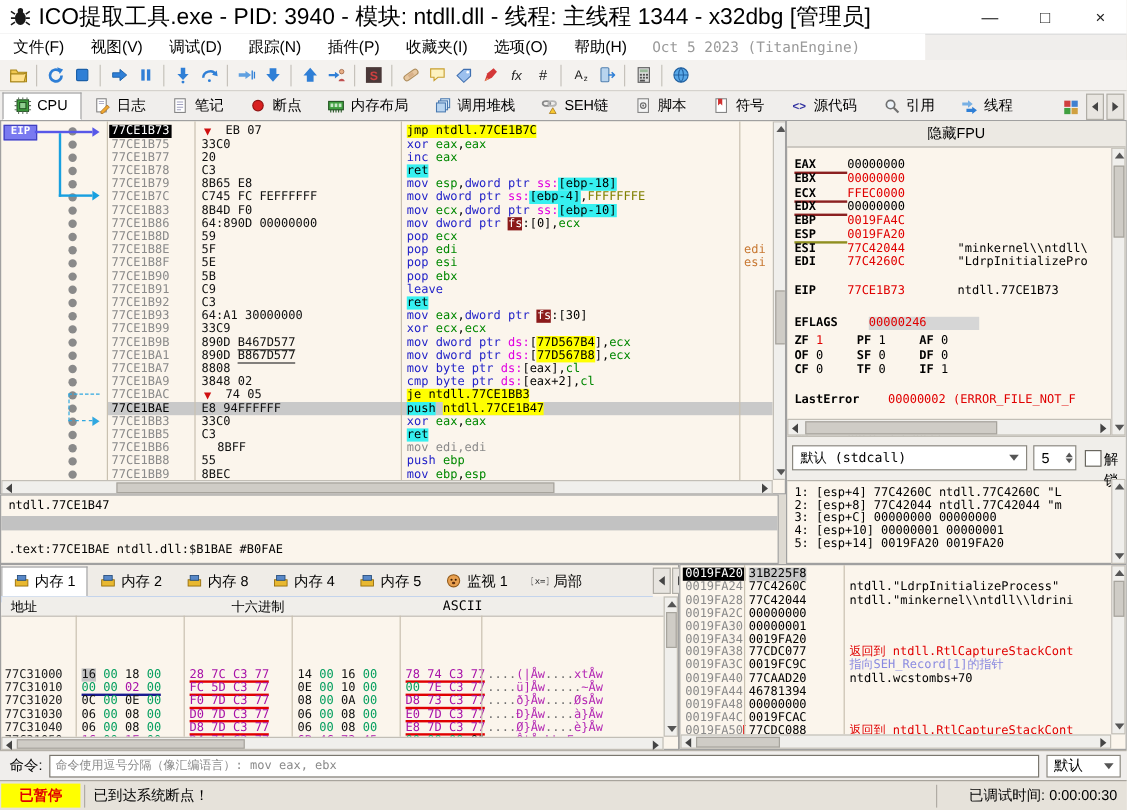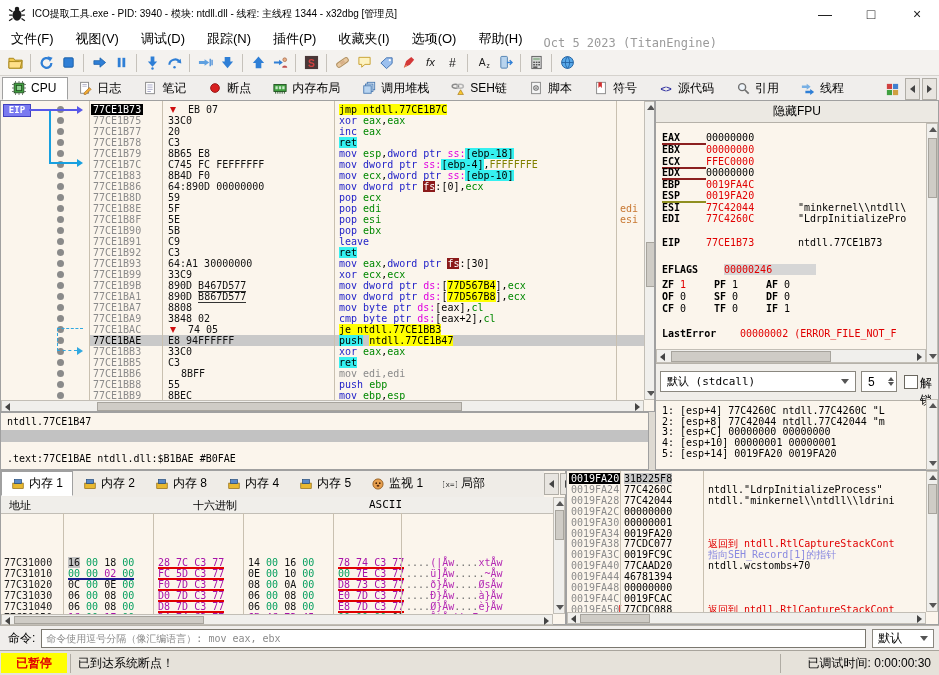--- a/index.html
+++ b/index.html
@@ -2,25 +2,25 @@
 <html><head>
 <meta charset="utf-8">
 <style>
   html,body{margin:0;padding:0}
   body{width:939px;height:675px;position:relative;overflow:hidden;
        font-family:"Liberation Sans",sans-serif;background:#f0eeec;font-size:12px;color:#000}
   .mono{font-family:"DejaVu Sans Mono",monospace}
   
   #titlebar{position:absolute;left:0;top:0;width:939px;height:28px;background:#fff;border-bottom:1px solid #d8d8d8;display:flex;align-items:center}
   #titlebar .appicon{width:18px;height:18px;margin:0 6px 0 8px}
-  #titlebar .ttl{font-size:10px;white-space:nowrap}
+  #titlebar .ttl{font-size:19px;white-space:nowrap}
   .wctl{position:absolute;top:0;height:28px;width:44px;text-align:center;line-height:28px;font-size:14px;color:#222}
   #btn-min{right:92px}#btn-max{right:46px}#btn-close{right:0}
   
-  #menubar{position:absolute;left:0;top:28px;width:939px;height:22px;background:#fff;display:flex;align-items:flex-end;border-bottom:1px solid #e4e4e4}
+  #menubar{position:absolute;left:0;top:28px;width:771px;height:22px;background:#fff;display:flex;align-items:center;border-bottom:1px solid #e4e4e4}
   .mitem{padding:0 11px;font-size:13px;height:22px;line-height:22px}
   #buildinfo{color:#9a9a9a;font-family:"DejaVu Sans Mono",monospace;font-size:12px;margin-left:10px;white-space:nowrap}
   
   #toolbar{position:absolute;left:0;top:50px;width:939px;height:26px;background:#f4f2ef;border-bottom:1px solid #d5d2cd;display:flex;align-items:center;padding-left:4px;box-sizing:border-box}
   .tbtn{width:22px;height:22px;display:flex;align-items:center;justify-content:center}
   .tsep{width:1px;height:18px;background:#c6c2bb;margin:0 4px}
   .icn{display:inline-block;width:15px;height:15px}
   .icn svg{width:100%;height:100%;display:block}
   
   #tabbar{position:absolute;left:2px;top:76px;width:935px;height:24px;display:flex;align-items:flex-end}
@@ -86,21 +86,21 @@
   .chk{position:absolute;width:12px;height:12px;background:#fff;border:1px solid #6a675f}
   #argslist{position:absolute;left:0;top:298px;width:282px;height:71px;overflow:hidden}
   .arow{position:absolute;left:6px;height:11px;line-height:11px;font-family:"DejaVu Sans Mono",monospace;font-size:10px;white-space:pre;color:#000}
   
   #infobox{position:absolute;left:0;top:312px;width:649px;height:58px;background:#fbf5ec;border:1px solid #a0a0a0;box-sizing:border-box}
   #infobox .il{position:absolute;left:6px;font-family:"DejaVu Sans Mono",monospace;font-size:10px;white-space:pre}
   #infoband{position:absolute;left:0;top:17px;width:647px;height:12px;background:#c2c2c2}
   
   #bottom{position:absolute;left:0;top:470px;width:939px;height:155px;background:#dedad2}
   #dumppane{position:absolute;left:0;top:0;width:566px;height:155px;background:#fbf5ec;border:1px solid #a0a0a0;box-sizing:border-box}
-  #dumptabs{position:absolute;left:0;top:0;width:543px;height:26px;background:#efece7;display:flex;align-items:flex-start;overflow:hidden;border-bottom:5px solid #3b82f6}
+  #dumptabs{position:absolute;left:0;top:0;width:543px;height:26px;background:#efece7;display:flex;align-items:center;overflow:hidden;border-bottom:5px solid #3b82f6}
   .dtab{display:flex;align-items:center;gap:4px;padding:3px 9px;height:25px;box-sizing:border-box;font-size:12px;white-space:nowrap;border:1px solid transparent}
   .dtab.active{background:#fff;border:1px solid #a0a0a0;border-bottom:1px solid #fff}
   .dtab .icn{width:14px;height:14px}
   #dumpscroll{position:absolute;left:543px;top:2px;display:flex;gap:1px}
   #dumphdr{position:absolute;left:0;top:26px;width:564px;height:16px;background:#f0eeea;border-bottom:1px solid #c2beb6;font-size:11px}
   #dumphdr span{position:absolute;top:1px}
   #dumprows{position:absolute;left:0;top:42px;width:552px;height:101px;overflow:hidden}
   .mrow{position:absolute;left:0;height:11px;line-height:11px;font-family:"DejaVu Sans Mono",monospace;font-size:10px;white-space:pre}
   .maddr{position:absolute;left:3px;color:#222}
   .mgrp{position:absolute;display:inline-block;height:10px}

